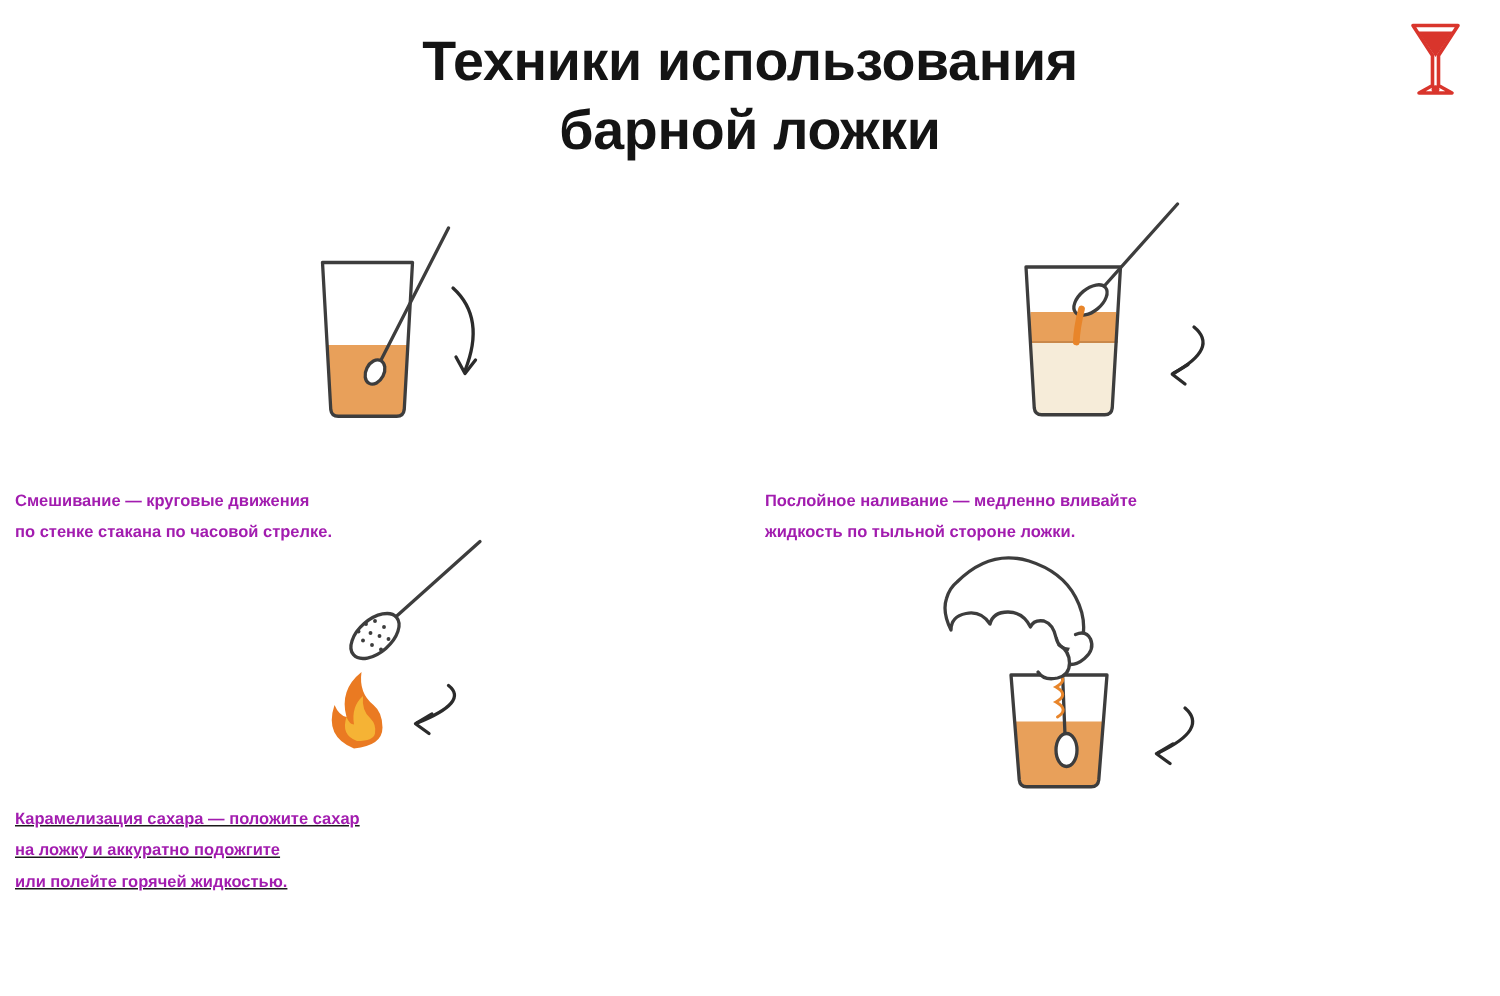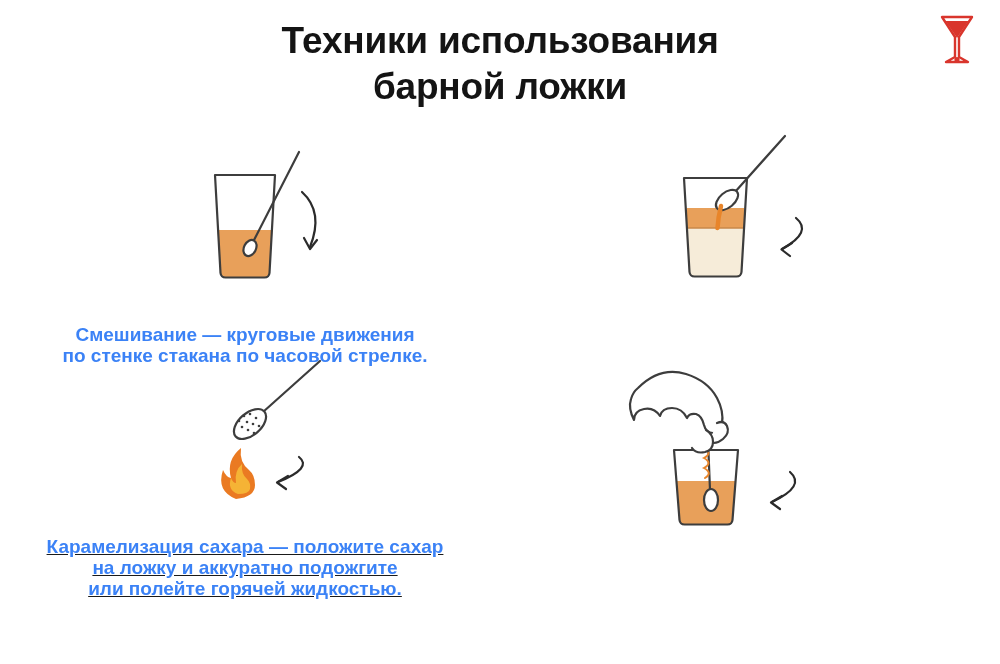--- a/index.html
+++ b/index.html
@@ -50,25 +50,25 @@
     position: absolute;
     width: 470px;
   }
   .panel .art {
     position: relative;
     width: 470px;
     height: 190px;
   }
   .panel .caption {
     width: 470px;
-    text-align: center;
-    font-size: 19px;
+    text-align: left;
+    font-size: 11px;
     line-height: 21px;
     font-weight: 700;
-    color: #3b82f6;
+    color: #a21caf;
     white-space: pre-line;
   }
 
   #panel-mixing   { left: 10px;  top: 130px; }
   #panel-layering { left: 510px; top: 130px; }
   #panel-caramel  { left: 10px;  top: 344px; text-decoration: underline; }
   #panel-stirring { left: 510px; top: 360px; }
 
   #panel-mixing .caption,
   #panel-layering .caption { margin-top: 4px; }
@@ -128,20 +128,22 @@
         <path d="M275 6 L225 62" fill="none" stroke="#3d3d3d" stroke-width="2.2" stroke-linecap="round"></path>
 
         <ellipse cx="217" cy="70" rx="13" ry="7.5" transform="rotate(-40 217 70)" fill="#ffffff" stroke="#3d3d3d" stroke-width="2.2"></ellipse>
 
         <path d="M211 76 Q208 88 207.5 98" fill="none" stroke="#e8852a" stroke-width="4.5" stroke-linecap="round"></path>
 
         <path d="M286 88 Q303 102 272 119" fill="none" stroke="#2b2b2b" stroke-width="2.2" stroke-linecap="round"></path>
         <path d="M282 113 L271.5 119.5 L280 126" fill="none" stroke="#2b2b2b" stroke-width="2.2" stroke-linecap="round" stroke-linejoin="round"></path>
       </svg>
     </div>
+    <div class="caption">Послойное наливание — медленно вливайте
+жидкость по тыльной стороне ложки.</div>
   </div>
 
   <div class="panel" id="panel-caramel">
     <div class="art">
       <svg viewBox="0 0 470 190" width="470" height="190">
 
         <path d="M310 17 L253 68" fill="none" stroke="#3d3d3d" stroke-width="2.2" stroke-linecap="round"></path>
 
         <ellipse cx="240" cy="80" rx="19" ry="11" transform="rotate(-41 240 80)" fill="#ffffff" stroke="#3d3d3d" stroke-width="2.2"></ellipse>
 

